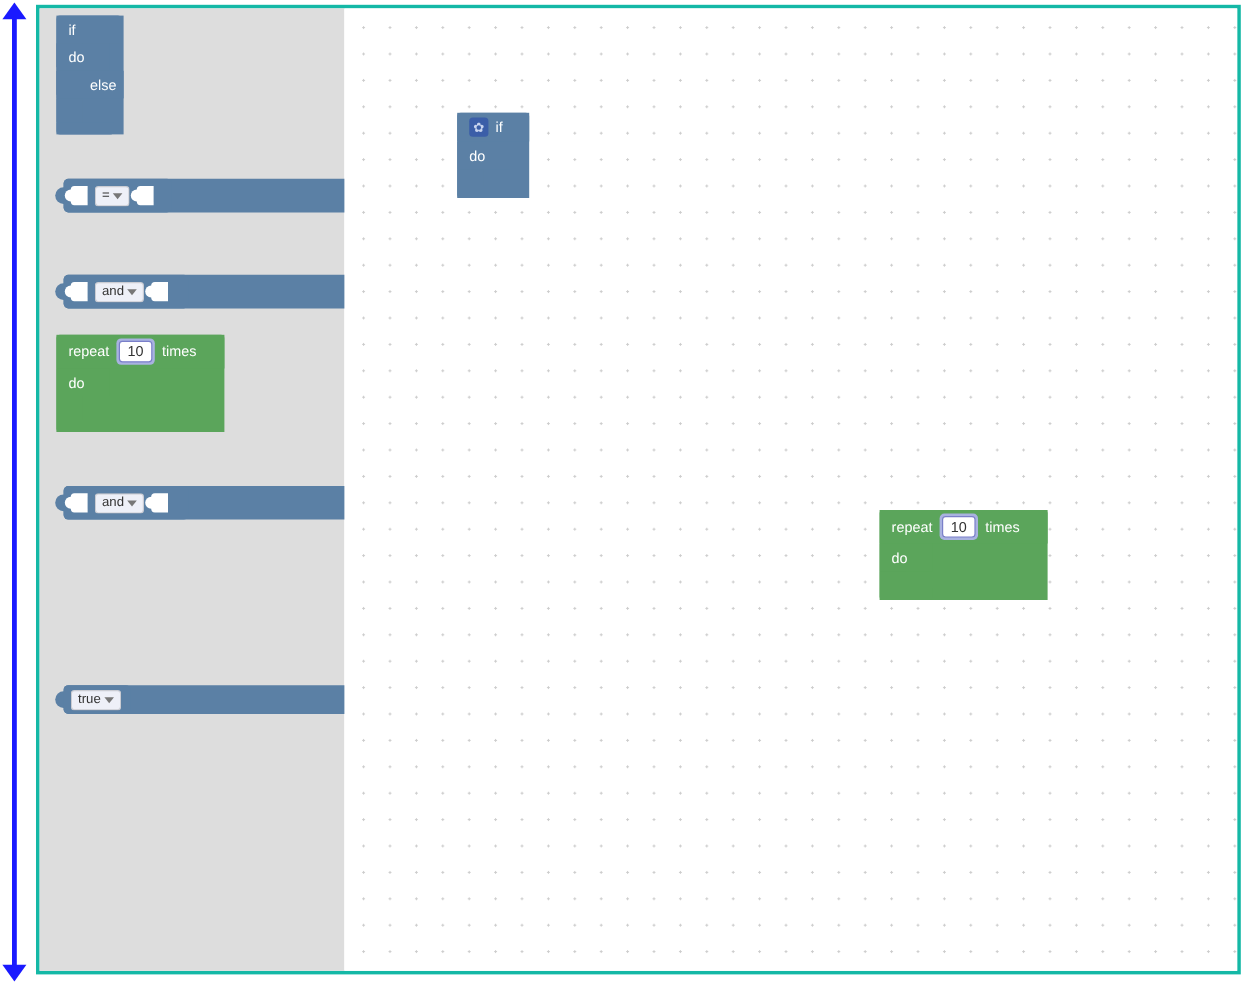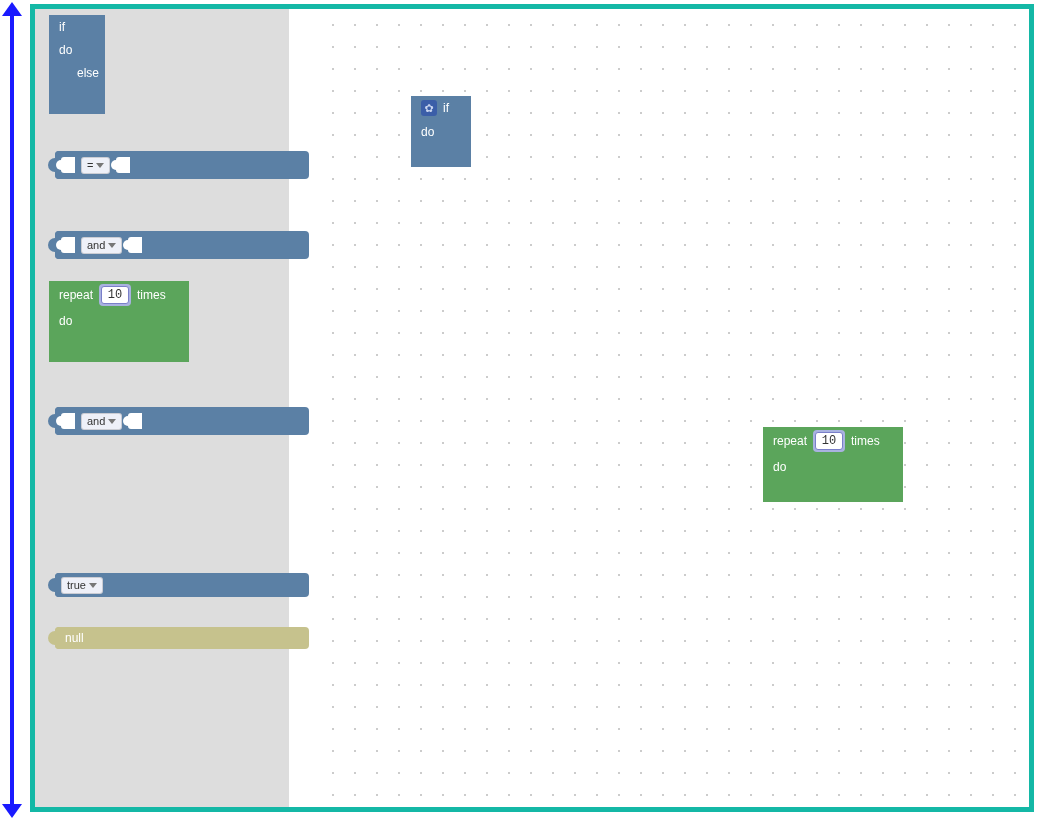--- a/index.html
+++ b/index.html
@@ -46,24 +46,23 @@
     width: 0; height: 0;
     border-top: 10px solid transparent;
     border-bottom: 10px solid transparent;
   }
   .arrow-h::before { left: -10px; border-right: 14px solid #1a1aff; }
   .arrow-h::after  { right: -10px; border-left: 14px solid #1a1aff; }
 
   .frame {
     position: absolute;
     left: 30px; top: 4px; right: 8px; bottom: 8px;
-    border: 5px solid #14b8a6;
+    border: 3px solid #14b8a6;
     background: #fff;
     display: flex;
-    gap: 28px;
   }
   .toolbox {
     width: 254px;
     background: #ddd;
     position: relative;
   }
   .workspace {
     flex: 1;
     position: relative;
     background-color: #fff;
@@ -164,21 +163,20 @@
     align-items: center;
     justify-content: center;
     background: #fff;
     color: #333;
     font-size: 12px;
     height: 18px;
     min-width: 28px;
     padding: 0 4px;
     border: 1px solid #7a7fc9;
     border-radius: 3px;
-    font-family: Liberation Mono, monospace;
   }
   .numfield-wrap {
     background: #a9b2e0;
     padding: 2px;
     border-radius: 4px;
     display:inline-flex;
   }
 
   .gear {
     display:inline-flex; align-items:center; justify-content:center;
@@ -278,25 +276,20 @@
 
     <div class="blk c-blue pill" style="left:20px; top:448px;margin-top:32px;">
       <div class="row all-round" style="height:24px; width:56px; padding-left:6px;">
         <span class="dd">
           <span>true</span>
           <span class="caret"></span>
         </span>
       </div>
     </div>
 
-    <div class="blk c-tan pill" style="left:20px; top:478px;">
-      <div class="row all-round" style="height:22px; width:42px;">
-        <span class="label" style="color:#fff;">null</span>
-      </div>
-    </div>
 
 
   </div>
 
   <div class="workspace">
 
     <div class="blk c-blue" style="left:94px; top:87px;">
       <div class="row top-round" style="width:60px; height:24px;">
         <span class="gear">✿</span>
         <span class="label">if</span>

